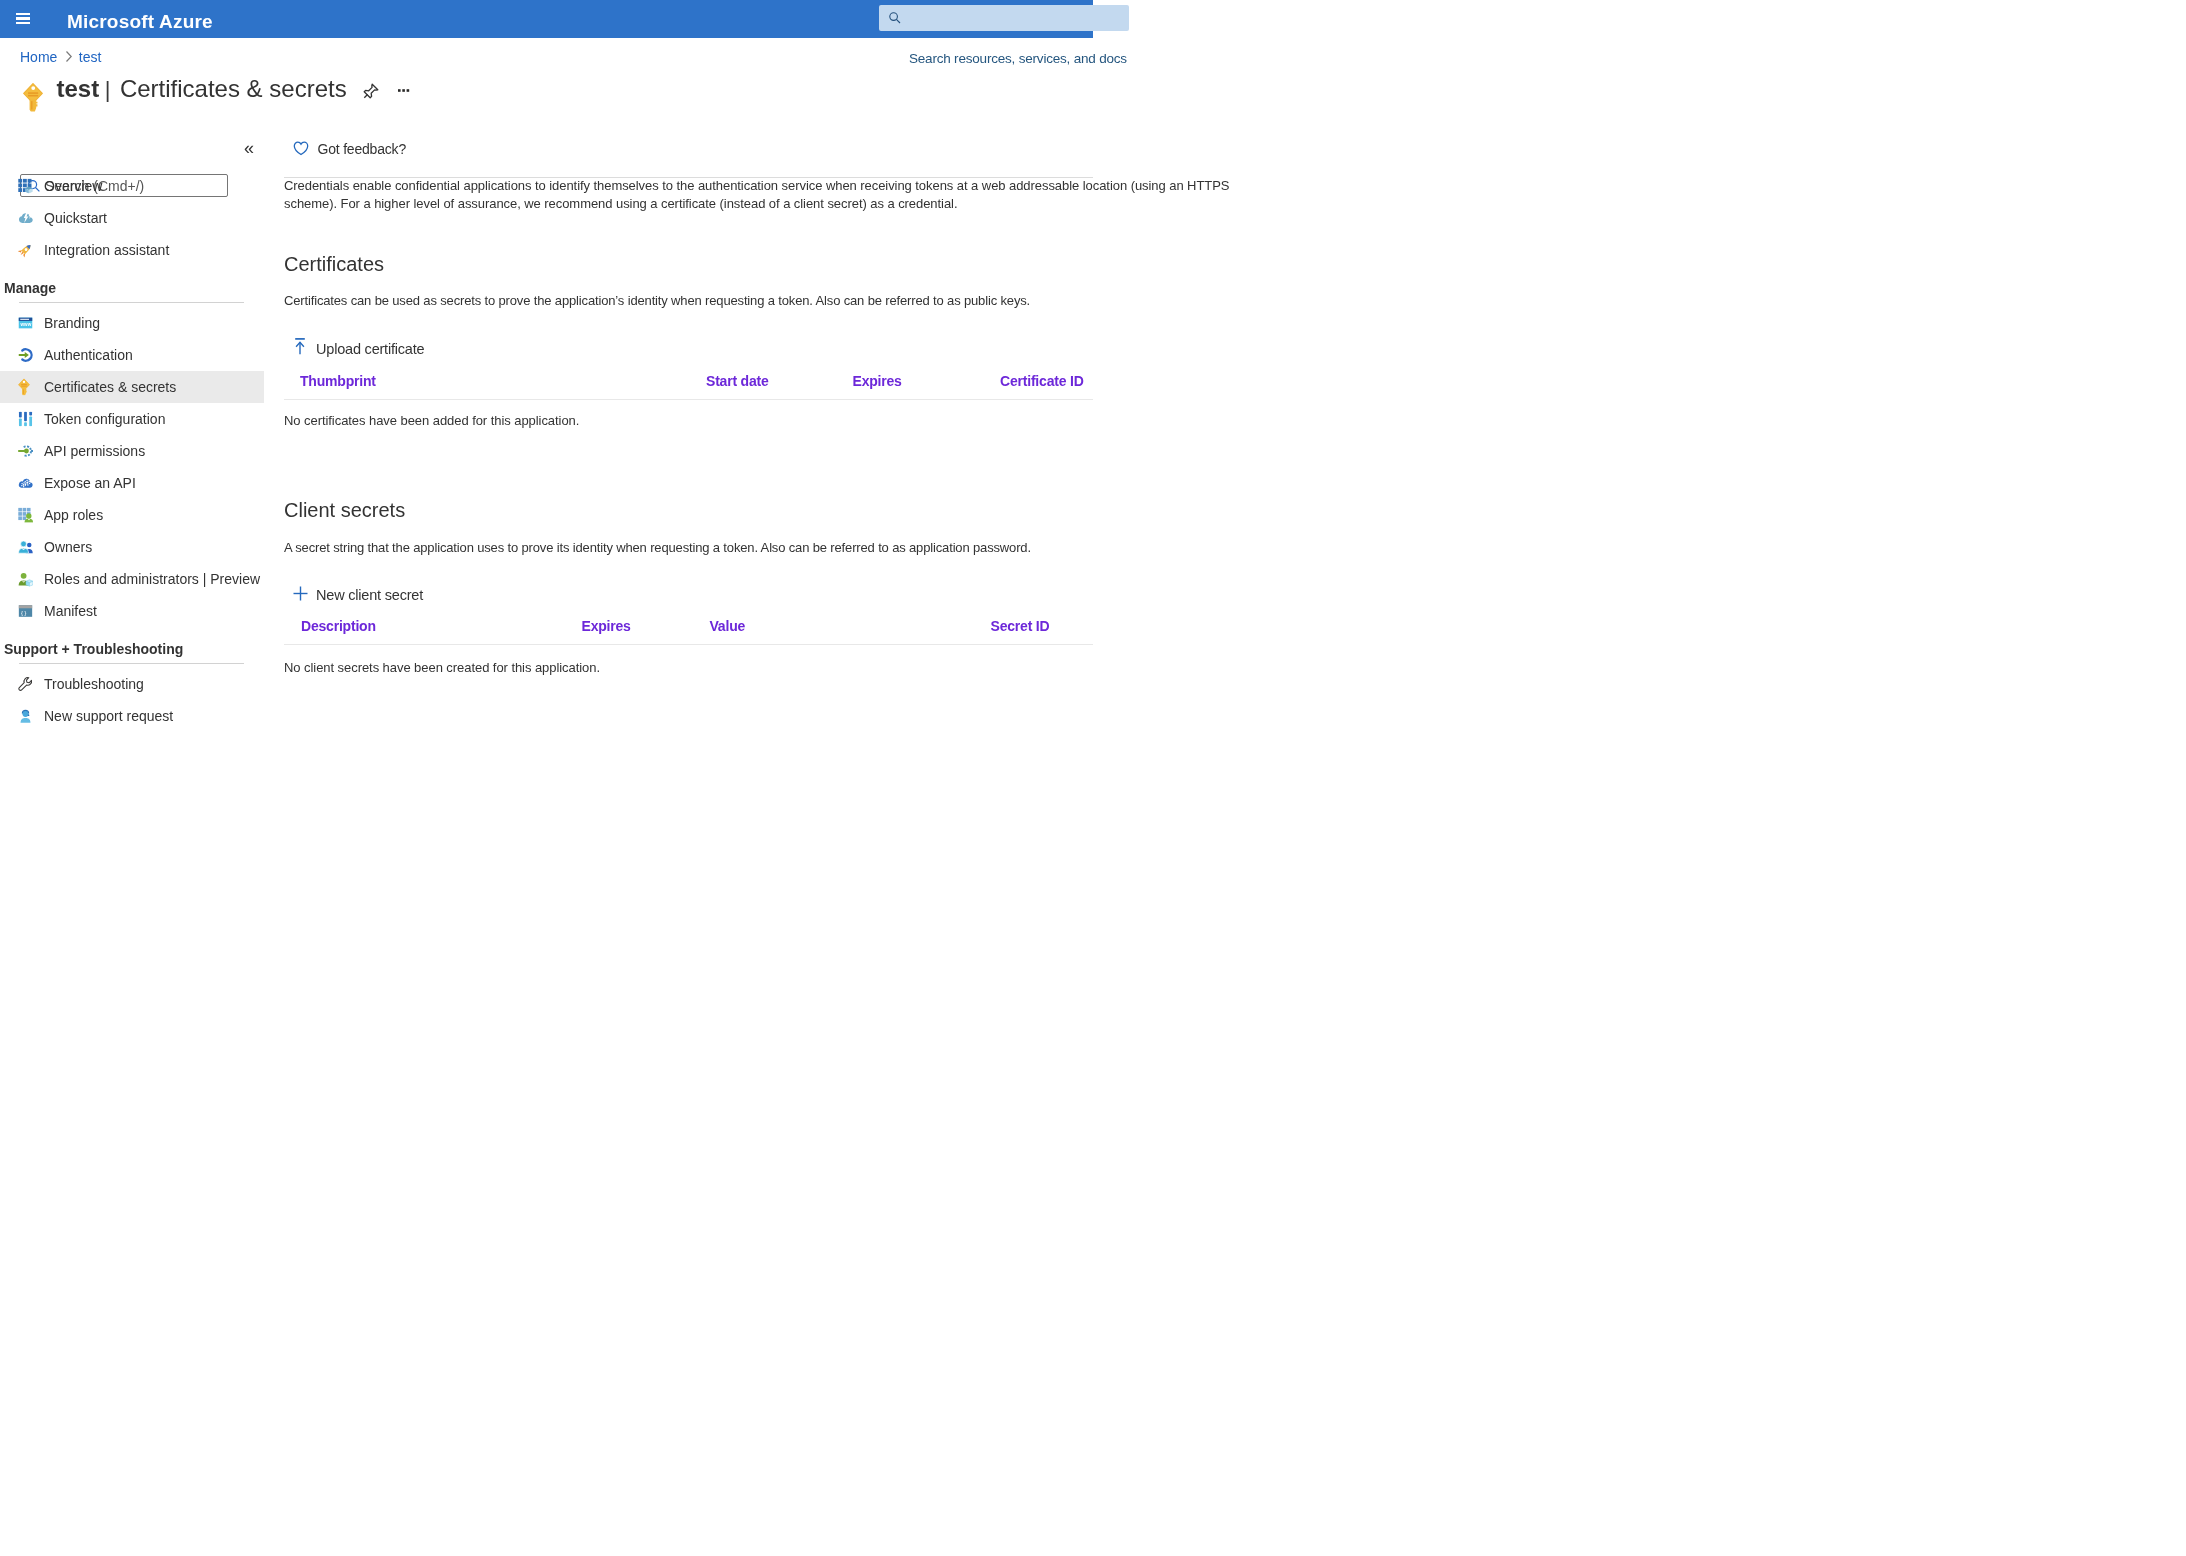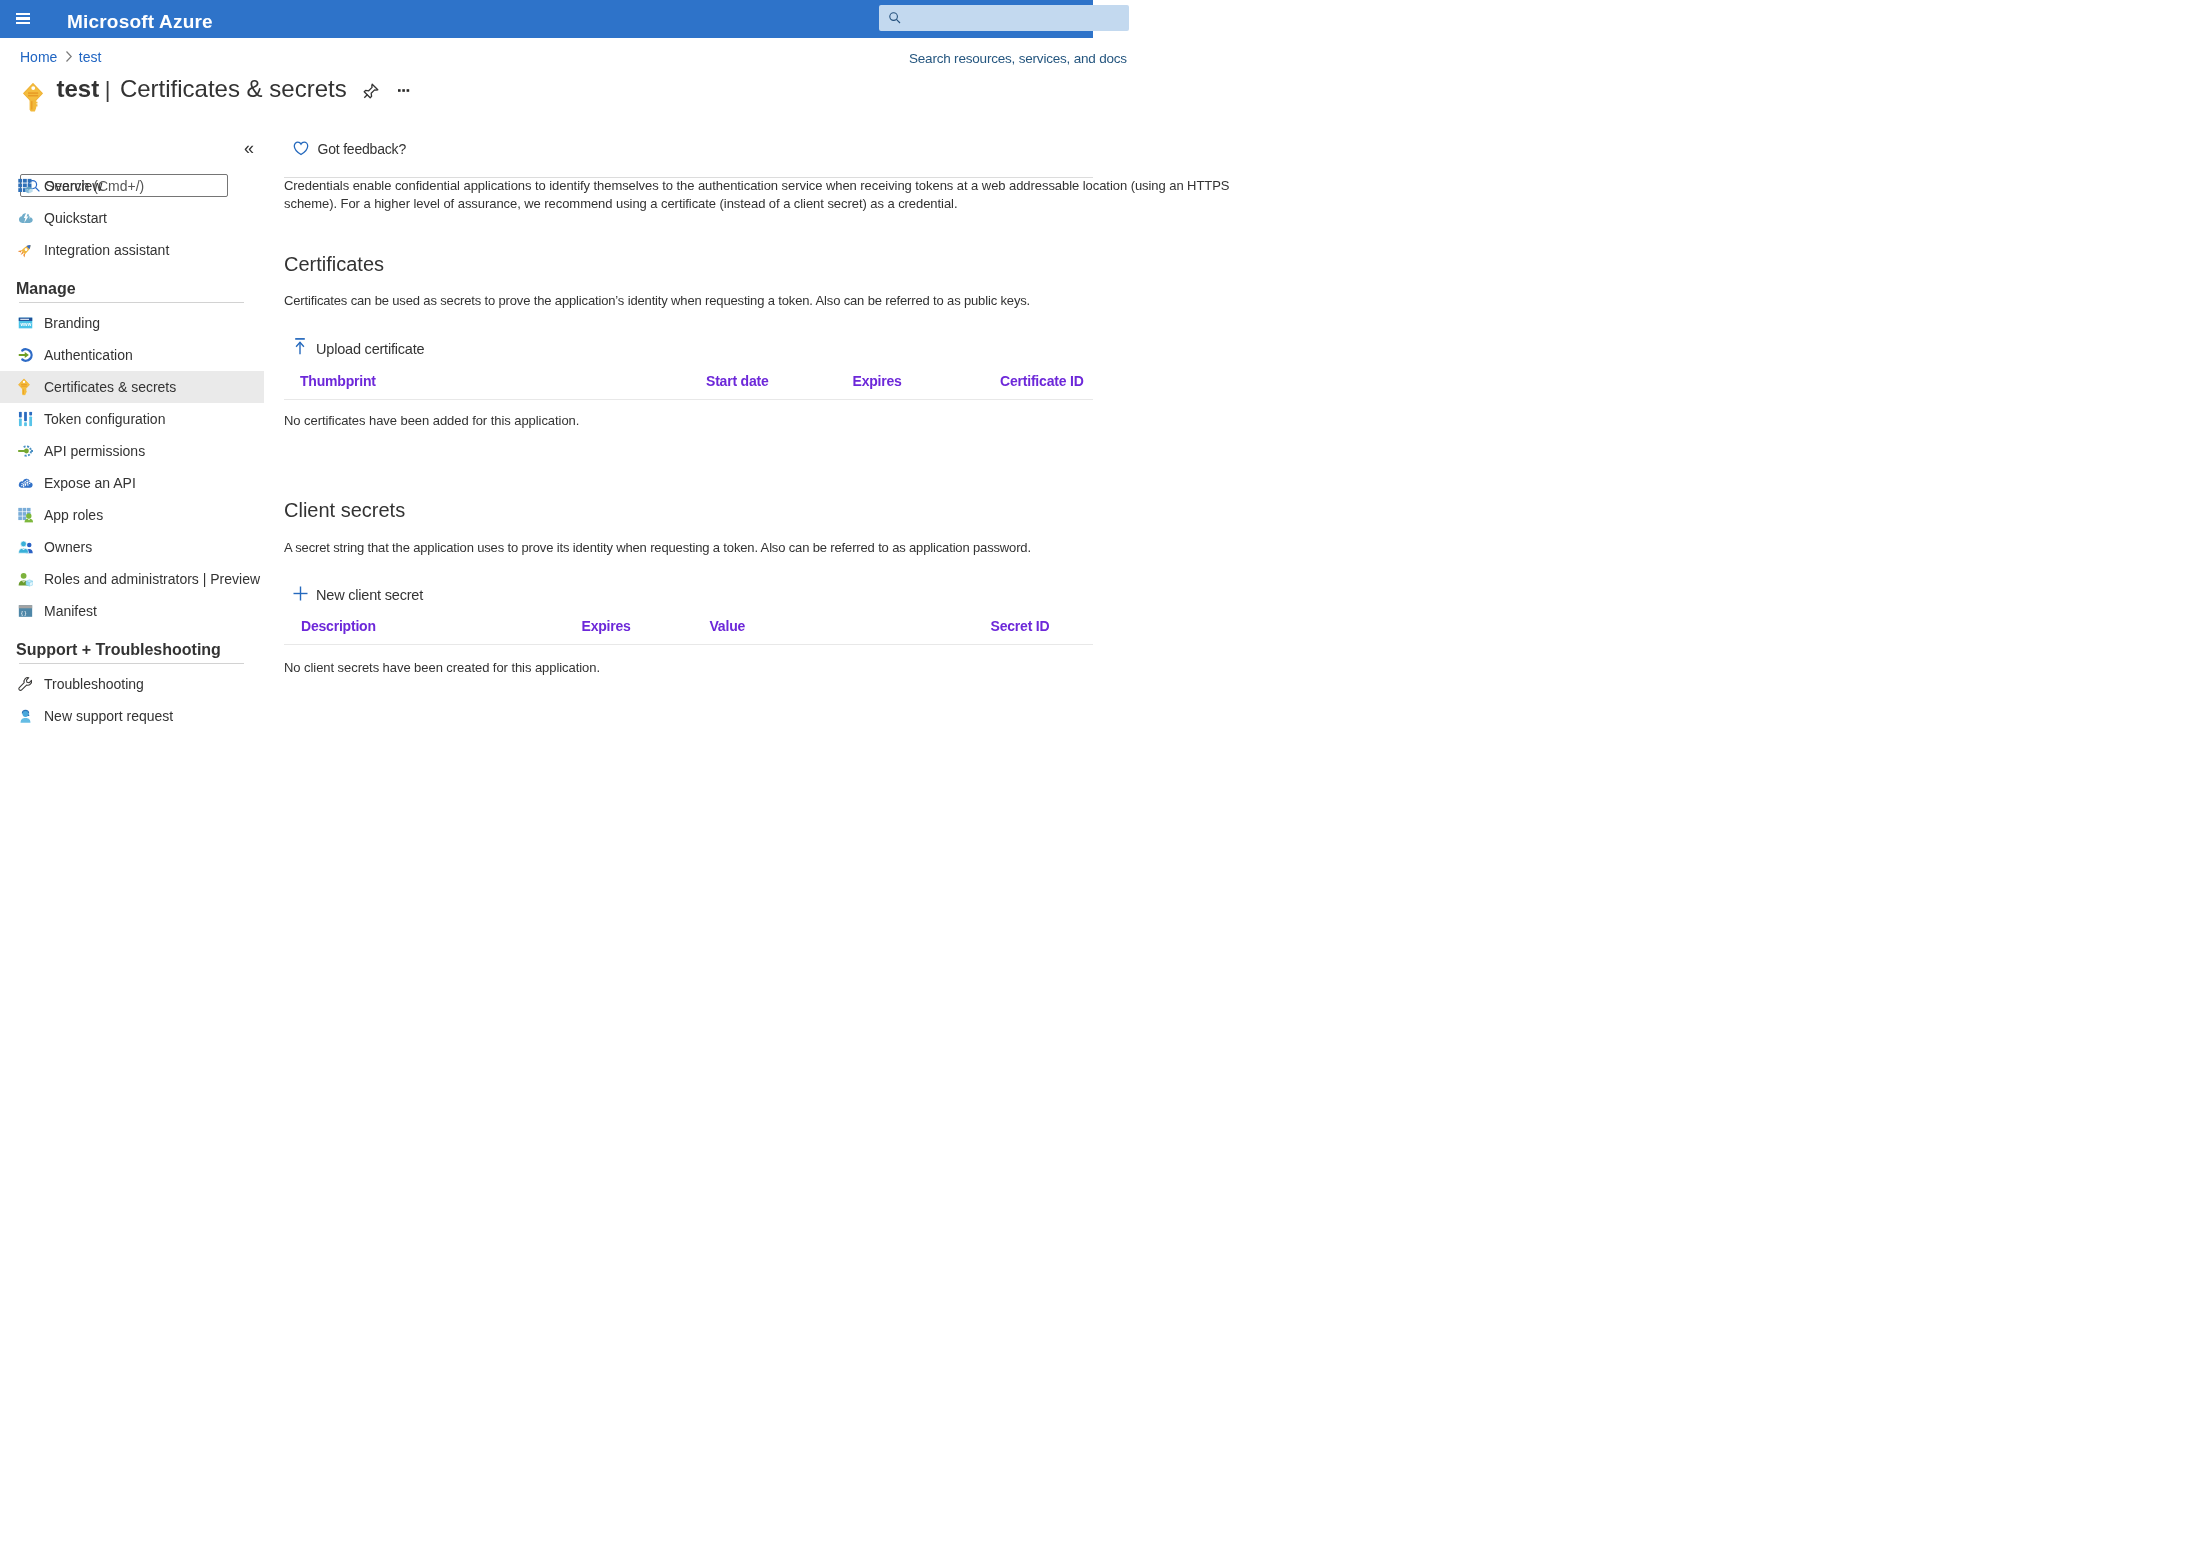--- a/index.html
+++ b/index.html
@@ -17,21 +17,21 @@
 #titleblock b { font-weight:700; }
 #titleblock .bar { font-weight:400; padding:0 9.5px 0 5.5px; color:#3a3a3a; font-size:22px; }
 #titleblock .rest { font-weight:400; color:#333; }
 
 #sbsearch { position:absolute; left:20px; top:137.5px; width:208px; height:23px; border:1px solid #757575; border-radius:2px; background:#fff;margin-top:36px; }
 #sbsearch .ph { position:absolute; left:24px; top:3px; font-size:14px; color:#555; }
 #collapse { position:absolute; left:244px; top:138px; font-size:18px; color:#333; }
 .navitem { position:absolute; left:0; width:264px; height:32px; font-size:14px; color:#333; }
 .navitem .txt { position:absolute; left:44px; top:50%; transform:translateY(-50%); white-space:nowrap; }
 .navitem svg.ico { position:absolute; left:18px; top:50%; transform:translateY(-50%); width:15px; height:15px; }
-.navhead { position:absolute; left:16px; font-size:16px; font-weight:700; color:#333; }
+.navhead { position:absolute; left:4px; font-size:14px; font-weight:700; color:#333; }
 .navdiv { position:absolute; left:18.5px; width:225px; height:1px; background:#d2d2d2; }
 
 .cdiv { position:absolute; left:284px; width:809px; height:1px; background:#dcdcdc; }
 .ctext { position:absolute; left:284px; font-size:13px; color:#333; line-height:18.3px; white-space:nowrap; letter-spacing:-0.06px;}
 .h2 { position:absolute; left:284px; font-size:20px; color:#333; line-height:28px; }
 .cmd { position:absolute; font-size:14.5px; color:#333; white-space:nowrap; line-height:20px; letter-spacing:-0.2px; }
 .thead { position:absolute; font-size:14px; font-weight:700; color:#6d28d9; white-space:nowrap; line-height:20px; letter-spacing:-0.2px; }
 </style>
 </head>
 <body>

